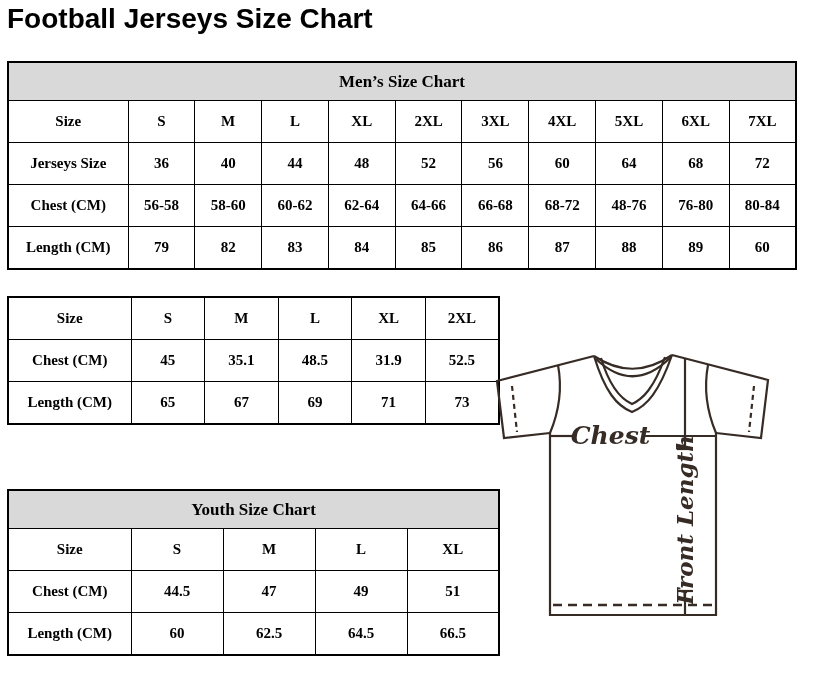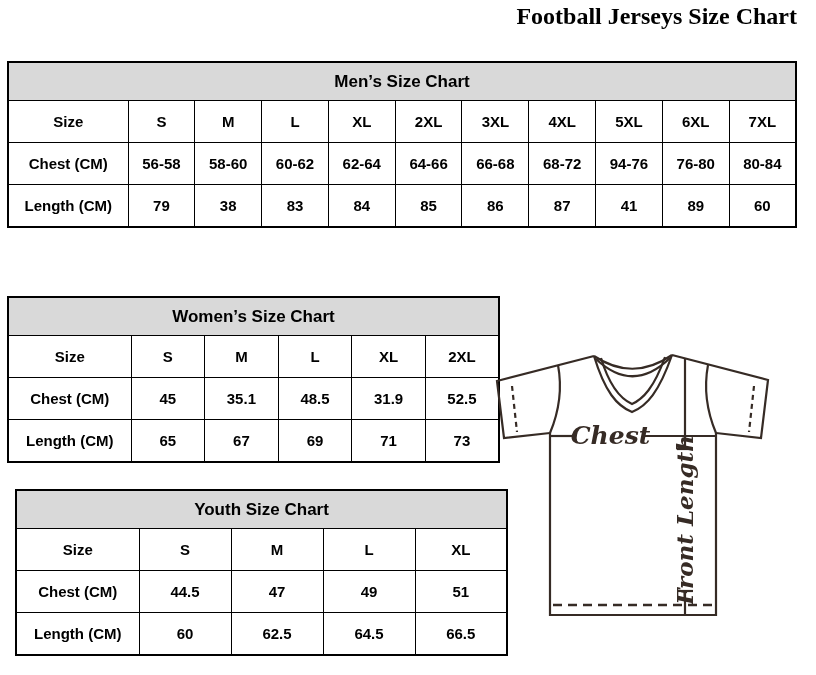--- a/index.html
+++ b/index.html
@@ -6,34 +6,34 @@
   body {
     width: 816px; height: 675px;
     background: #ffffff;
     position: relative;
     font-family: "Liberation Sans", sans-serif;
     color: var(--text-c, #000);
   }
   .page-title {
     position: absolute;
     left: 7px; top: 3px; width: 790px;
-    text-align: right;
-    font-size: 24px;
+    text-align: left;
+    font-size: 28px;
     font-weight: bold;
-    font-family: Liberation Serif, serif;
   }
   table.size-chart {
     position: absolute;
     border-collapse: collapse;
     table-layout: fixed;
     border: 2px solid var(--border-c, #000);
+    font-family: Liberation Serif, serif;
   }
   #men-table   { left: 7px; top: 61px;  width: 790px; }
   #women-table { left: 7px; top: 296px; width: 493px; }
-  #youth-table { left: 7px; top: 489px; width: 493px; margin-left: 8px; }
+  #youth-table { left: 7px; top: 489px; width: 493px; }
   table.size-chart td {
     border: 1.5px solid var(--border-c, #000);
     text-align: center;
     vertical-align: middle;
     font-weight: bold;
     font-size: 15px;
     height: 41px;
     padding: 0 2px;
     overflow: hidden;
   }
@@ -92,61 +92,71 @@
         <td>L</td>
         <td>XL</td>
         <td>2XL</td>
         <td>3XL</td>
         <td>4XL</td>
         <td>5XL</td>
         <td>6XL</td>
         <td>7XL</td>
       </tr>
       <tr>
+        <td>Jerseys Size</td>
+        <td>36</td>
+        <td>40</td>
+        <td>44</td>
+        <td>48</td>
+        <td>52</td>
+        <td>56</td>
+        <td>60</td>
+        <td>64</td>
+        <td>68</td>
+        <td>72</td>
+      </tr>
+      <tr>
         <td>Chest (CM)</td>
         <td>56-58</td>
         <td>58-60</td>
         <td>60-62</td>
         <td>62-64</td>
         <td>64-66</td>
         <td>66-68</td>
         <td>68-72</td>
-        <td>94-76</td>
+        <td>48-76</td>
         <td>76-80</td>
         <td>80-84</td>
       </tr>
       <tr>
         <td>Length (CM)</td>
         <td>79</td>
-        <td>38</td>
+        <td>82</td>
         <td>83</td>
         <td>84</td>
         <td>85</td>
         <td>86</td>
         <td>87</td>
-        <td>41</td>
+        <td>88</td>
         <td>89</td>
         <td>60</td>
       </tr>
     </tbody>
   </table>
 
 <table class="size-chart" id="women-table">
     <colgroup>
       <col style="width: 123px;">
       <col>
       <col>
       <col>
       <col>
       <col>
     </colgroup>
     <tbody>
-      <tr>
-        <td colspan="6" class="section-header">Women’s Size Chart</td>
-      </tr>
       <tr>
         <td>Size</td>
         <td>S</td>
         <td>M</td>
         <td>L</td>
         <td>XL</td>
         <td>2XL</td>
       </tr>
       <tr>
         <td>Chest (CM)</td>

